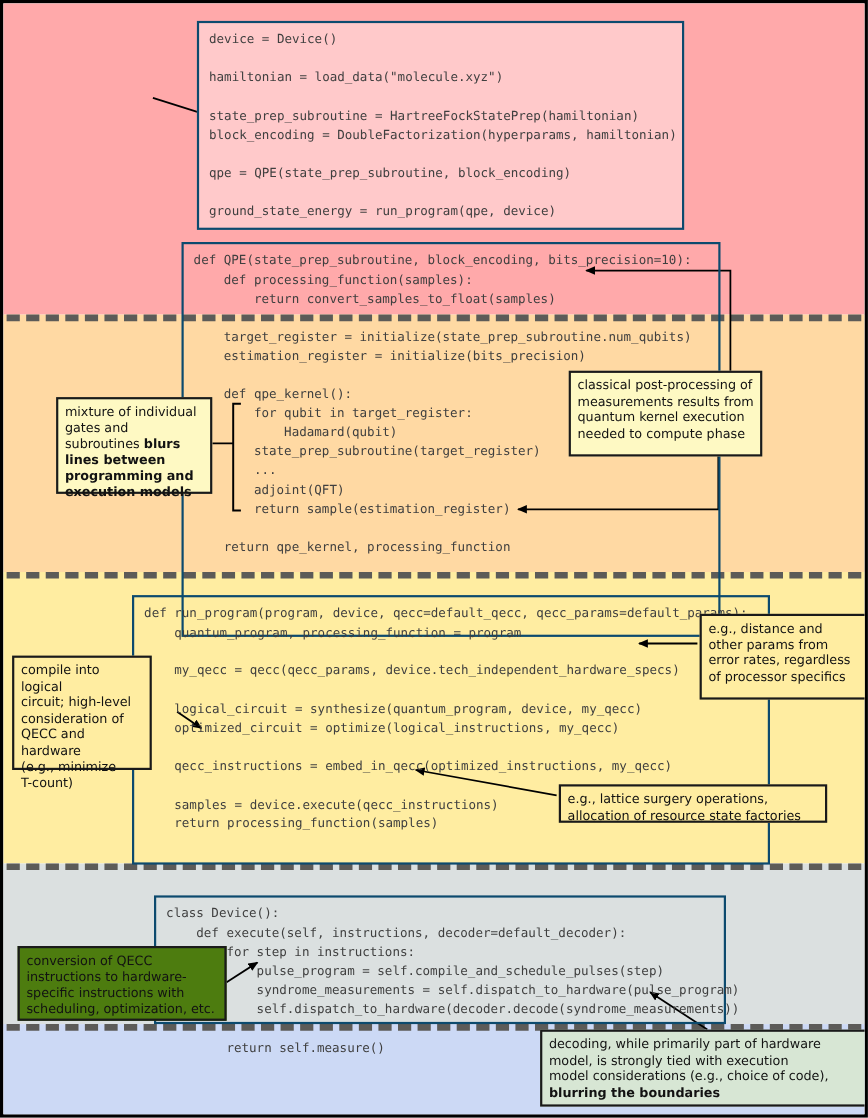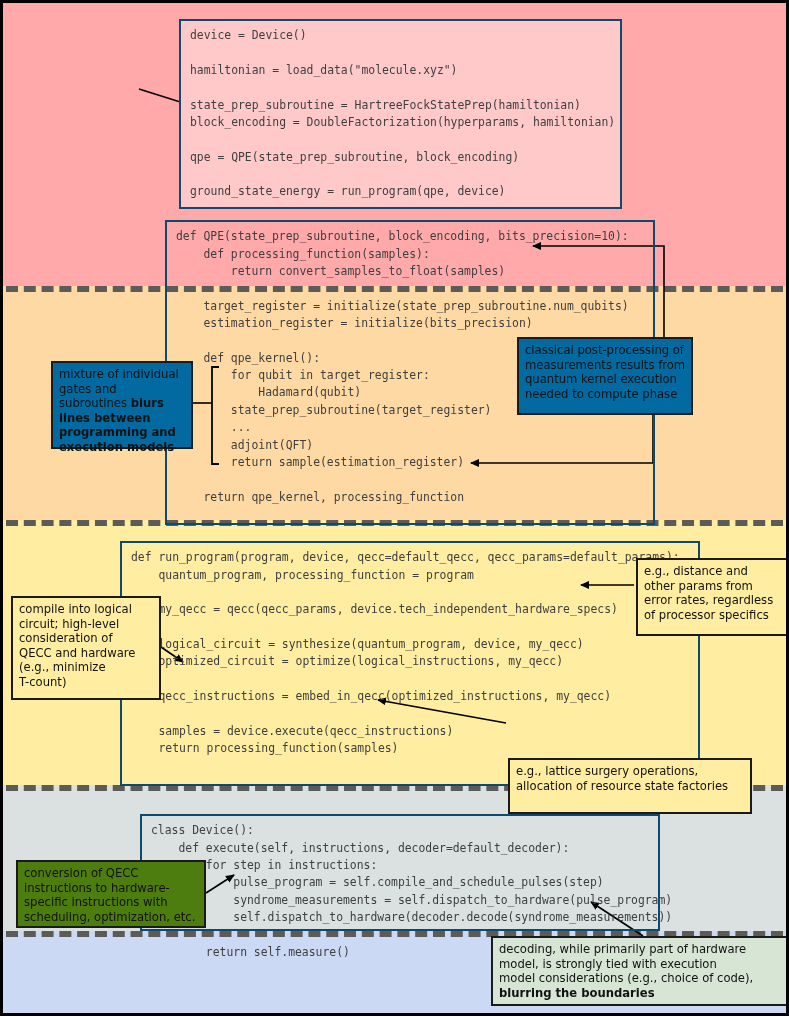--- a/index.html
+++ b/index.html
@@ -38,52 +38,52 @@
     border:2px solid #0c4a6e;
     font-family:"DejaVu Sans Mono", monospace;
     font-size:11.4px;
     line-height:17.35px;
     color:#3f3f3f;
     white-space:pre;
     padding:6px 8px 6px 9px;
     letter-spacing:0px;
   }
   #code-toplevel{ left:176px; top:5px;   width:443px;  height:190px; background:#ffc9ca;}
-  #code-qpe     { left:162px; top:206px; width:490px;  height:305px; background:transparent;}
+  #code-qpe     { left:162px; top:206px; width:490px;  height:359px; background:transparent;}
   #code-run     { left:117px; top:527px; width:580px;  height:245px; background:transparent;}
   #code-device  { left:137px; top:800px; width:520px;  height:117px; background:transparent;}
 
   
   .code.lighten{ background:rgba(255,255,255,0.38); }
 
   
   .note{
     position:absolute;
     box-sizing:border-box;
     border:2px solid #1a1a1a;
     font-family:"DejaVu Sans", sans-serif;
     font-size:11.6px;
     line-height:14.6px;
     color:#121212;
     padding:4px 5px 4px 6px;
     white-space:pre-line;
   }
   .note b{font-weight:bold;}
   .note-pink  {background:#ffa9aa;}
-  .note-orange{background:#0369a1;}
+  .note-orange{background:#fef9c3;}
   .note-yellow{background:#ffeda1;}
   .note-green {background:#4d7c0f;}
   .note-green2{background:#d7e6d4;}
 
   #note-highlevel   {left:78px; top:9px;   width:100px; height:74px;}
   #note-mixture     {left:48px; top:358px; width:142px; height:88px;}
   #note-classical   {left:514px;top:334px; width:176px; height:78px;}
-  #note-compile     {left:8px;  top:593px; width:150px; height:104px;}
+  #note-compile     {left:8px;  top:593px; width:127px; height:104px;}
   #note-distance    {left:633px;top:555px; width:176px; height:78px;}
-  #note-lattice     {left:505px;top:710px; width:244px; height:56px;margin-top:45px;}
+  #note-lattice     {left:505px;top:710px; width:244px; height:35px;}
   #note-conversion  {left:13px; top:857px; width:190px; height:68px;}
   #note-decoding    {left:488px;top:933px; width:298px; height:70px;}
 
   
   #lines{position:absolute;left:0;top:0;width:789px;height:1016px;pointer-events:none;}
 </style>
 </head>
 <body>
 
 <div id="stage">

